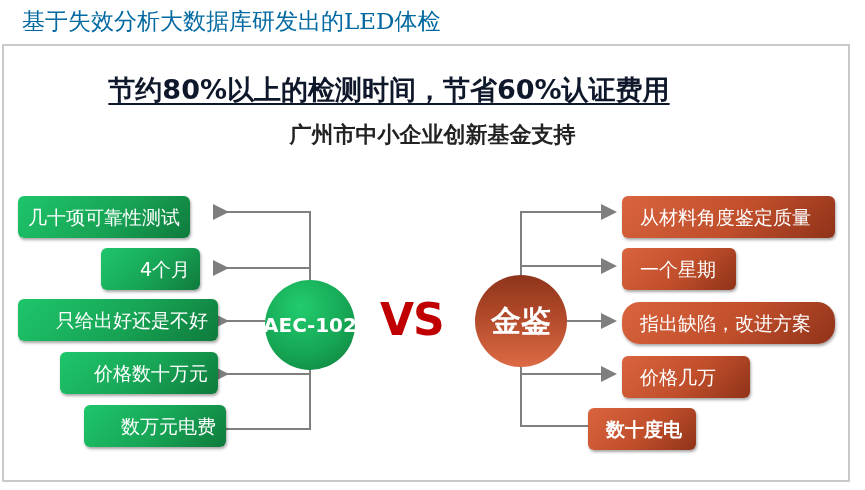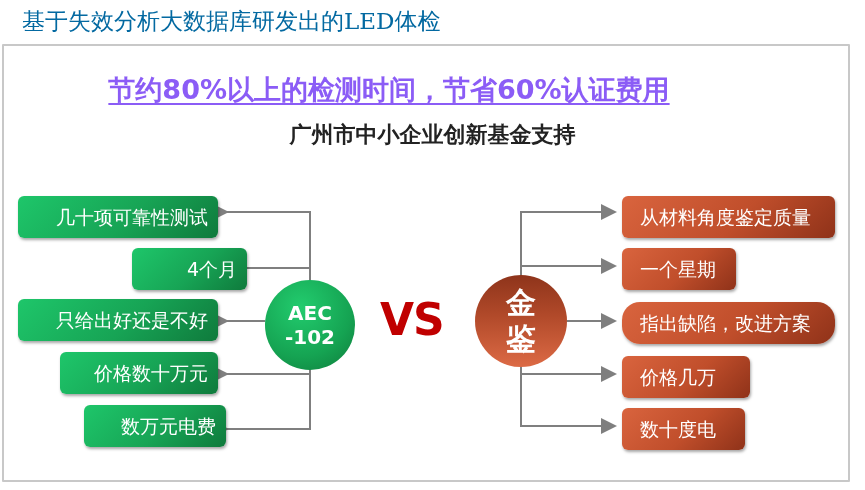--- a/index.html
+++ b/index.html
@@ -10,21 +10,21 @@
     position:absolute; left:22px; top:6px;
     font-family:"DejaVu Serif", "Liberation Serif", serif;
     font-size:23px; color:#0369a1; letter-spacing:0px; white-space:nowrap;
   }
   .frame {
     position:absolute; left:2px; top:44px; width:848px; height:438px;
     border:2px solid #c8c8c8; border-radius:1px;
   }
   .headline {
     position:absolute; left:0; width:778px; top:72px; text-align:center;
-    font-size:27px; font-weight:bold; color:#8b5cf6;
+    font-size:27px; font-weight:bold; color:#0f172a;
     text-decoration:underline; text-decoration-thickness:2px; text-underline-offset:4px;
     white-space:nowrap;
   }
   .subline {
     position:absolute; left:0; width:865px; top:120px; text-align:center;
     font-size:22px; color:#222; white-space:nowrap;font-weight:bold;
   }
 
   .box {
     position:absolute; height:42px; border-radius:6px;
@@ -35,21 +35,21 @@
     background:linear-gradient(135deg, #1ec66a 0%, #17a455 55%, #0f7a3c 100%);
     text-align:right; padding-right:10px;
   }
   .box.red {
     background:linear-gradient(135deg, #d9643e 0%, #c04e2b 55%, #8f3219 100%);
     text-align:left; padding-left:18px;
   }
 
   .circle {
     position:absolute; border-radius:50%;
-    display:flex; flex-direction:column; align-items:center; justify-content:center;
+    display:flex; flex-direction:row; align-items:center; justify-content:center;
     color:#fff; font-weight:bold;
   }
   .circle.green {
     left:265px; top:280px; width:90px; height:90px;
     background:radial-gradient(circle at 40% 30%, #22cc6e 0%, #15a352 60%, #0e7b3b 100%);
     font-size:20px; line-height:24px;
   }
   .circle.red {
     left:475px; top:275px; width:92px; height:92px;
     background:linear-gradient(180deg, #8e341b 0%, #b24a2a 45%, #dc6a45 100%);
@@ -90,35 +90,35 @@
     <line x1="310" y1="374" x2="227" y2="374" marker-end="url(#arrowL)"></line>
 
     <polyline points="521,276 521,212 615,212" marker-end="url(#arrowR)"></polyline>
     <line x1="521" y1="266" x2="615" y2="266" marker-end="url(#arrowR)"></line>
     <line x1="567" y1="321" x2="615" y2="321" marker-end="url(#arrowR)"></line>
     <polyline points="521,366 521,426 615,426" marker-end="url(#arrowR)"></polyline>
     <line x1="521" y1="374" x2="615" y2="374" marker-end="url(#arrowR)"></line>
   </g>
 </svg>
 
-<div class="box green" style="left:18px; top:196px; width:200px;">几十项可靠性测试</div>
-<div class="box green" style="left:101px; top:248px; width:115px;margin-left:31px;">4个月</div>
+<div class="box green" style="left:18px; top:196px; width:172px;">几十项可靠性测试</div>
+<div class="box green" style="left:101px; top:248px; width:99px;">4个月</div>
 <div class="box green" style="left:18px; top:299px; width:200px;">只给出好还是不好</div>
 <div class="box green" style="left:60px; top:352px; width:158px;">价格数十万元</div>
 <div class="box green" style="left:84px; top:405px; width:142px;">数万元电费</div>
 
 <div class="circle green">
   <span>AEC</span>
   <span>-102</span>
 </div>
 
 <div class="vs">VS</div>
 
 <div class="circle red">
   <span>金</span>
   <span>鉴</span>
 </div>
 
 <div class="box red" style="left:622px; top:196px; width:213px;">从材料角度鉴定质量</div>
 <div class="box red" style="left:622px; top:248px; width:114px;">一个星期</div>
 <div class="box red" style="left:622px; top:302px; width:213px;border-radius:18px;">指出缺陷，改进方案</div>
 <div class="box red" style="left:622px; top:356px; width:128px;">价格几万</div>
-<div class="box red" style="left:622px; top:408px; width:123px;">数十度电</div>
+<div class="box red" style="left:588px; top:408px; width:108px;font-weight:bold;">数十度电</div>
 
 </body></html>

